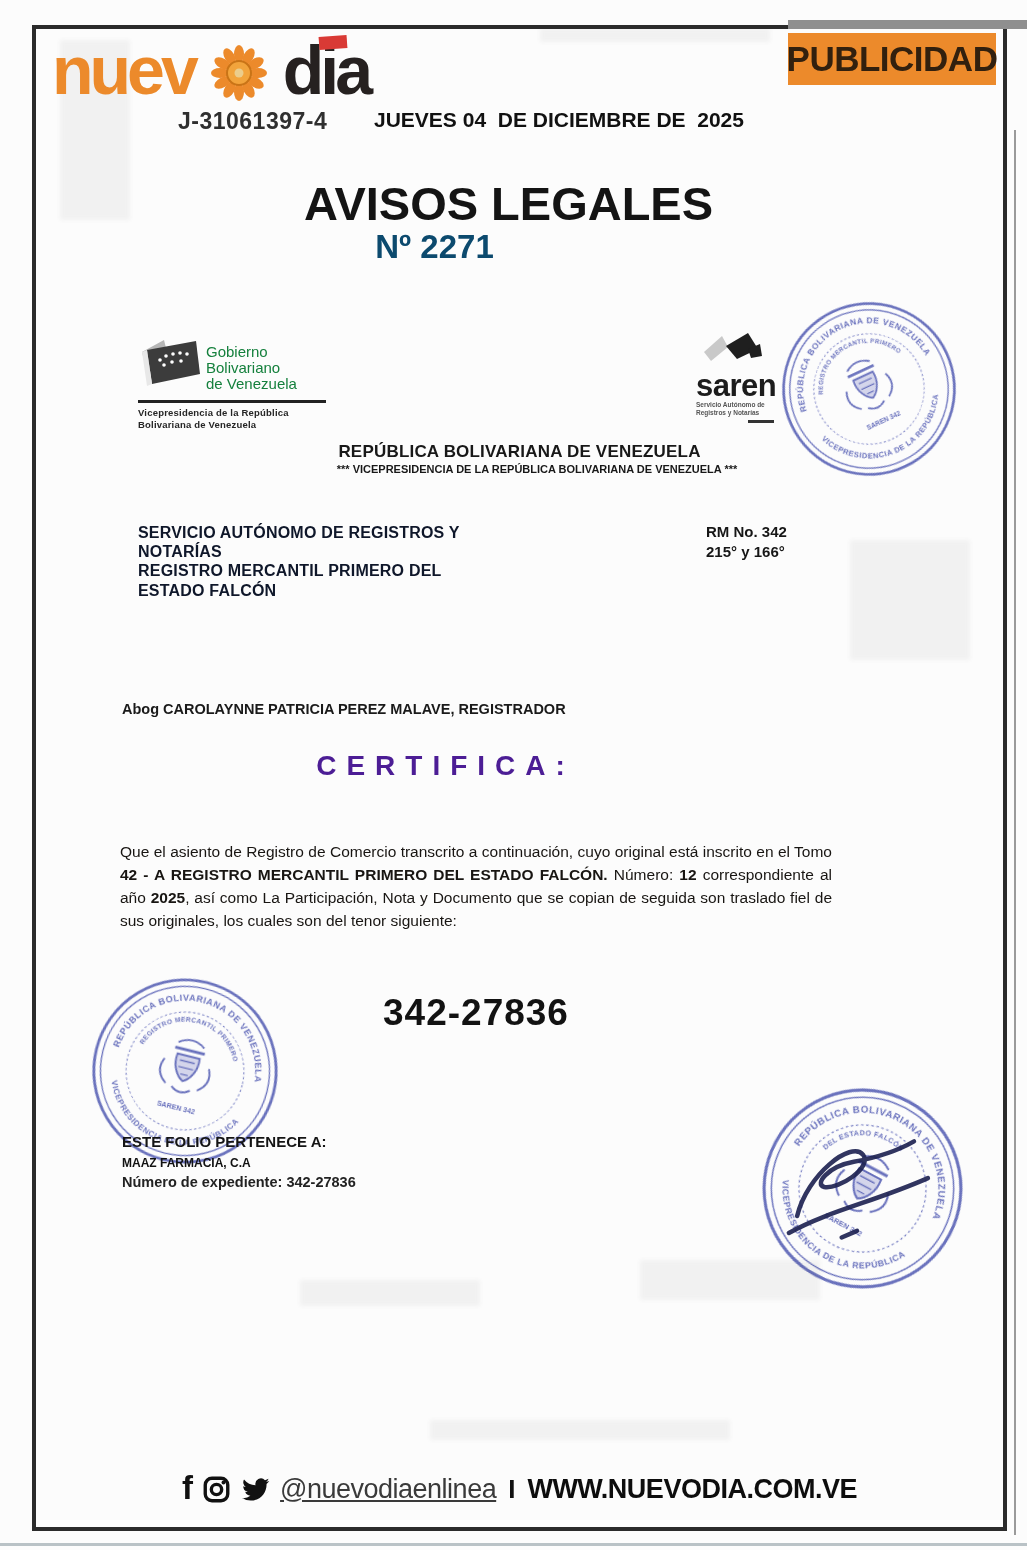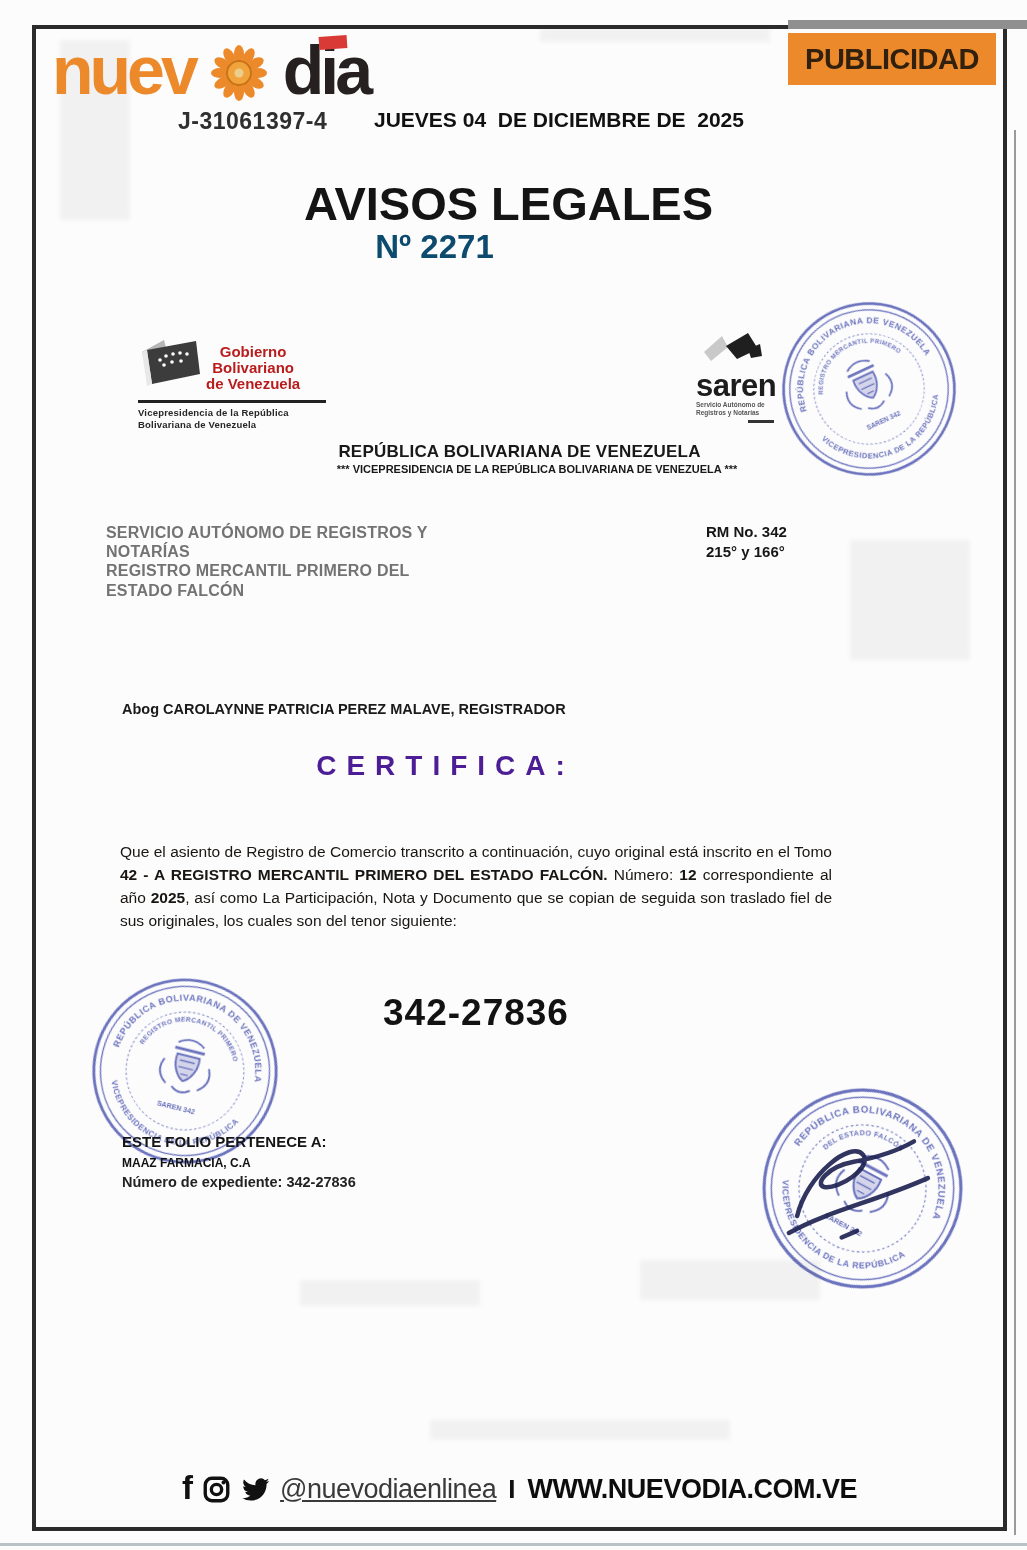--- a/index.html
+++ b/index.html
@@ -14,39 +14,39 @@
   .top-gray-stripe{left:788px;top:20px;width:239px;height:9px;background:#8f8f8f;}
   
   .logo{left:52px;top:36px;display:flex;align-items:center;z-index:3;gap:20px;}
   .logo-part1{font-size:68px;font-weight:800;color:#EC8A2B;letter-spacing:-4px;line-height:1;}
   .logo-part2{font-size:68px;font-weight:800;color:#262120;letter-spacing:-4px;line-height:1;position:relative;}
   .logo-red-accent{position:absolute;top:0px;left:36px;width:28px;height:13px;background:#D93A35;transform:rotate(-4deg);}
   .sun-icon{margin:6px -4px 0 -4px;}
   .rif{left:178px;top:108px;font-size:23px;font-weight:600;color:#2f2f2f;letter-spacing:0.5px;}
   .dateline{left:374px;top:108px;font-size:21px;font-weight:700;color:#111;white-space:pre;}
   .publicidad{left:788px;top:33px;width:208px;height:52px;background:#EC8A2B;display:flex;align-items:center;justify-content:center;
-              font-size:29px;font-weight:800;color:#32200e;letter-spacing:-0.5px;z-index:2;}
+              font-size:35px;font-weight:800;color:#32200e;letter-spacing:-0.5px;z-index:2;}
   
   .avisos-title{left:37px;top:176px;width:943px;text-align:center;font-size:47px;font-weight:800;letter-spacing:0px;color:#141414;}
   .avisos-number{left:37px;top:228px;width:795px;text-align:center;font-size:33px;font-weight:800;color:#0c4a6e;}
   
   .gov{left:138px;top:336px;width:200px;z-index:2;}
   .gov-top{display:flex;align-items:flex-start;}
-  .gov-lines{font-size:15px;font-weight:700;color:#b91c1c;line-height:1.05;margin-left:4px;margin-top:8px;text-align:center;}
+  .gov-lines{font-size:15px;font-weight:400;color:#15803d;line-height:1.05;margin-left:4px;margin-top:8px;}
   .gov-rule{width:188px;height:3px;background:#222;margin-top:6px;}
   .gov-sub{font-size:9.5px;font-weight:700;color:#262626;line-height:1.25;margin-top:4px;letter-spacing:0.2px;}
   
   .saren{left:696px;top:330px;width:100px;text-align:left;z-index:2;}
   .saren-name{font-size:31px;font-weight:800;color:#1c1c1c;letter-spacing:-0.5px;line-height:1;margin-top:2px;}
   .saren-tag{font-size:6.5px;font-weight:700;color:#555;line-height:1.3;}
   .saren-bar{width:26px;height:3px;background:#333;margin-top:2px;margin-left:52px;}
   
   .republic{left:37px;top:442px;width:965px;text-align:center;font-size:17px;font-weight:700;color:#181818;letter-spacing:0.2px;}
   .vice{left:37px;top:463px;width:1000px;text-align:center;font-size:11px;font-weight:700;color:#181818;}
-  .office{left:106px;top:523px;font-size:16px;font-weight:700;line-height:1.2;color:#737373;letter-spacing:0.2px;}
+  .office{left:138px;top:523px;font-size:16px;font-weight:700;line-height:1.2;color:#0f172a;letter-spacing:0.2px;}
   .rm{left:706px;top:522px;font-size:15px;font-weight:700;line-height:1.3;color:#161616;}
   
   .registrar{left:122px;top:701px;font-size:14.5px;font-weight:700;color:#1a1a1a;z-index:2;}
   .certifica{left:37px;top:750px;width:817px;text-align:center;font-size:28px;font-weight:800;letter-spacing:10px;color:#4c1d95;}
   .paragraph{left:120px;top:824px;width:712px;font-size:15.5px;line-height:1.5;text-align:justify;color:#181512;z-index:2;}
   .folio-number{left:383px;top:992px;font-size:37px;font-weight:800;letter-spacing:1px;color:#121212;z-index:2;}
   .folio-block{left:122px;top:1131px;line-height:1.5;z-index:2;}
   .folio-owner-label{font-size:15px;font-weight:800;color:#141414;}
   .folio-owner{font-size:12px;font-weight:800;color:#111;}
   .expediente{font-size:14.5px;color:#222;font-weight:600;}

